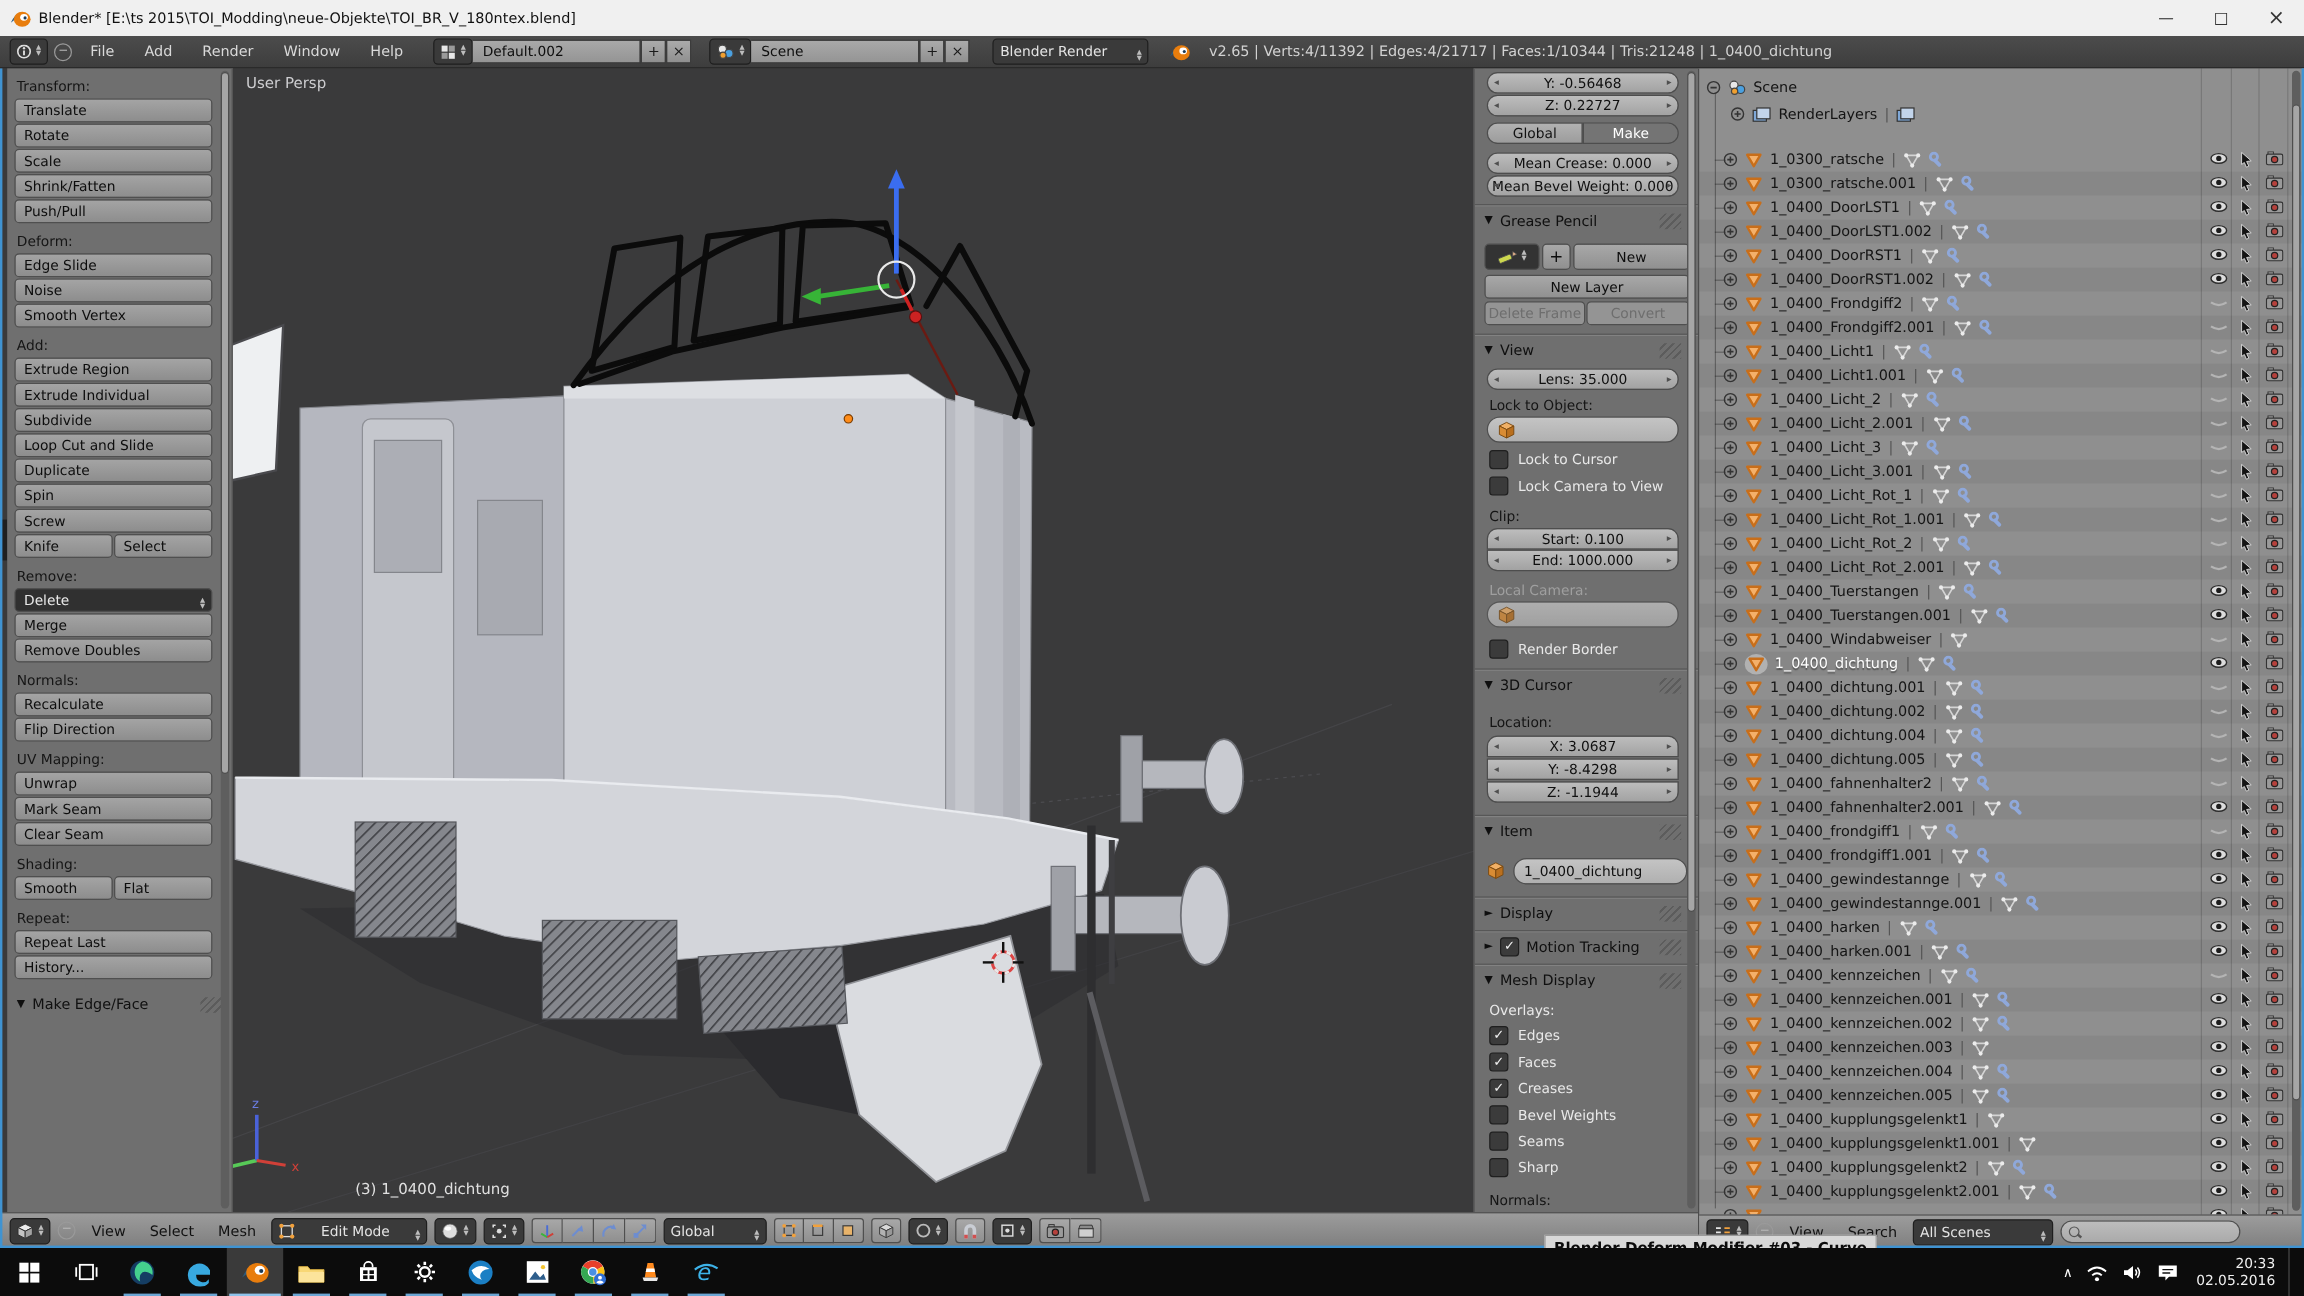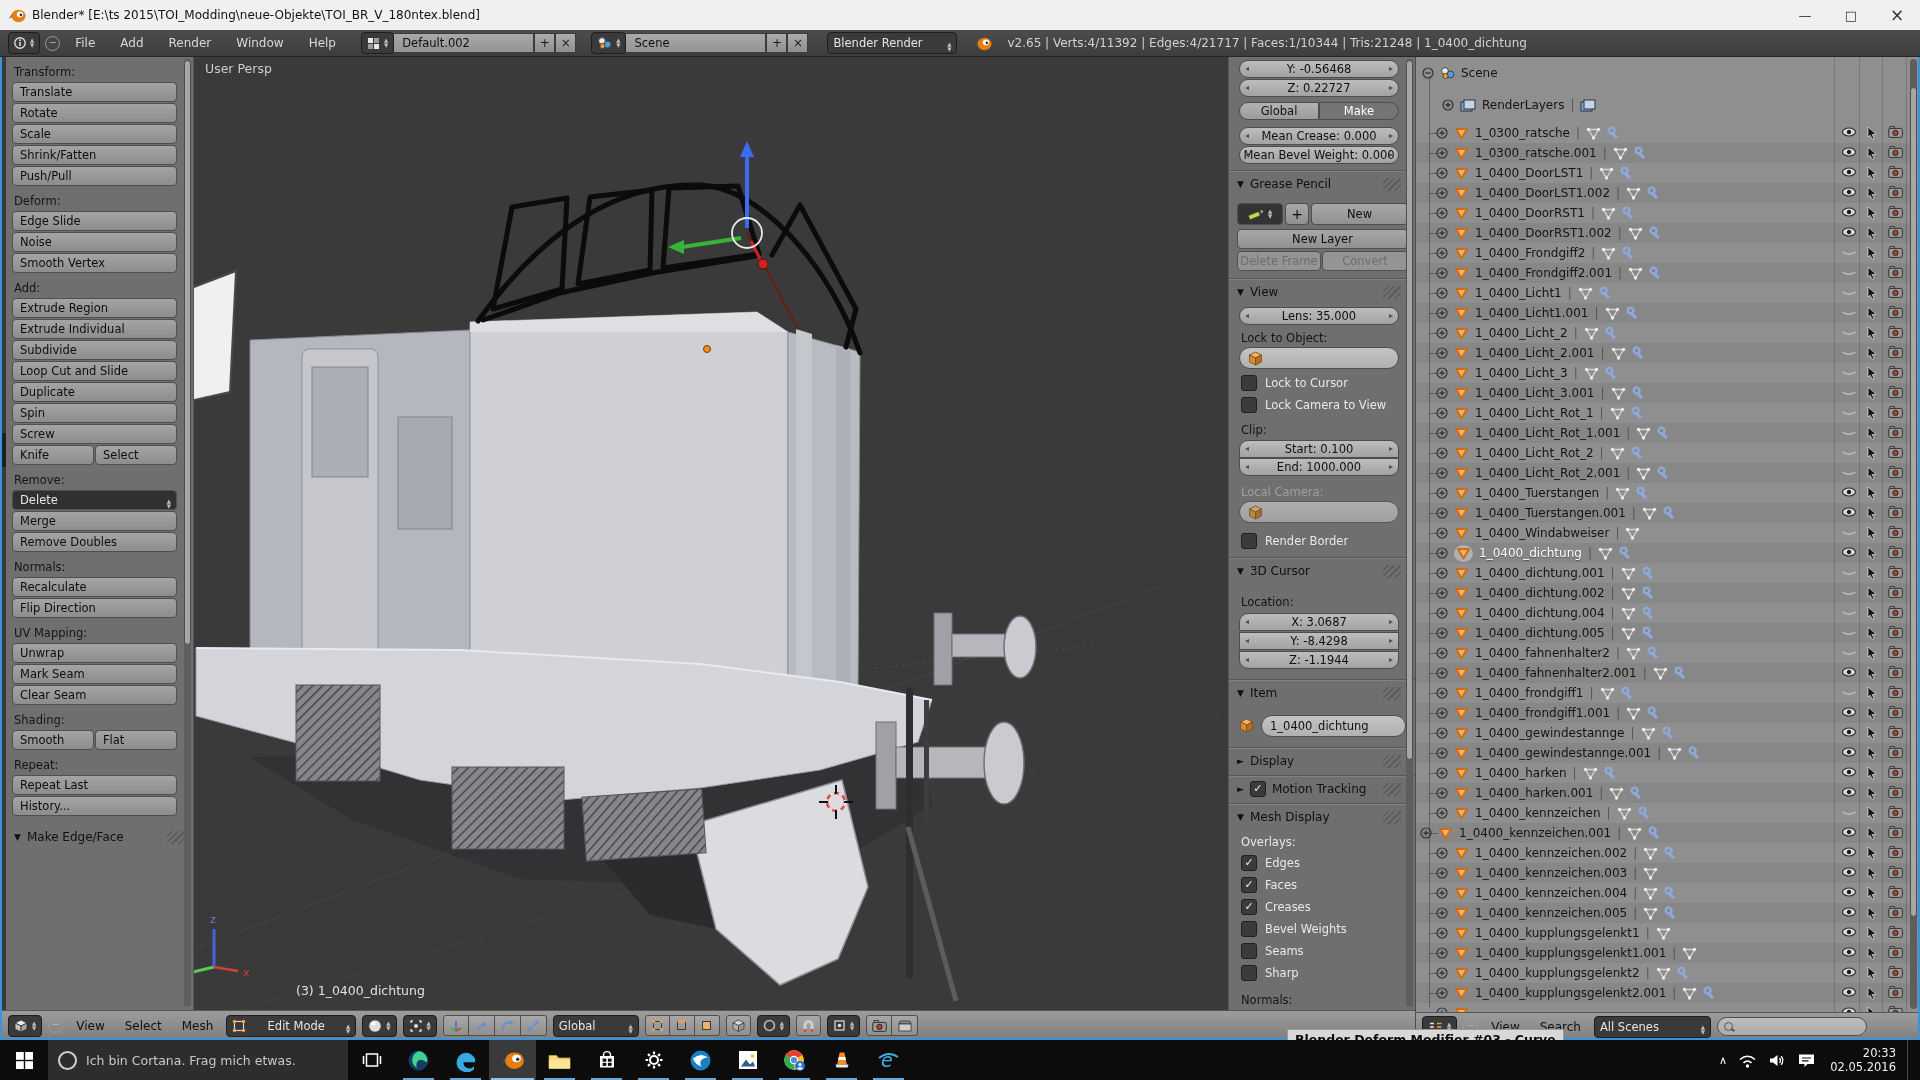--- a/index.html
+++ b/index.html
@@ -854,21 +854,21 @@
               <span class="icon">
                 <svg width="15" height="14">
                   <circle cx="5" cy="5" r="3.4" fill="#e8e8e8" stroke="#444"></circle>
                   <circle cx="10.5" cy="8.5" r="3.4" fill="#4aa0e0" stroke="#444"></circle>
                   <circle cx="5.5" cy="10" r="2.6" fill="#f0a030" stroke="#444"></circle>
                 </svg>
               </span>
               <span class="ol-name">Scene</span>
             </div>
           </div>
-          <div class="ol-row " style="top:38px">
+          <div class="ol-row " style="top:28px">
             <div class="ol-main" style="left:26px">
               <span class="icon">
                 <svg width="12" height="12">
                   <circle cx="6" cy="6" r="5" fill="none" stroke="#333" stroke-width="1.2"></circle>
                   <path d="M3.4 6 H8.6 M6 3.4 V8.6" stroke="#333" stroke-width="1.3"></path>
                 </svg>
               </span>
               <span class="icon">
                 <svg width="16" height="13">
                   <rect x="1" y="3" width="11" height="9" fill="#7fa8d8" stroke="#333"></rect>
@@ -2604,21 +2604,21 @@
             <span class="ol-colicon icon" style="left:472px">
               <svg width="15" height="12">
                 <rect x="2" y="0.5" width="4.5" height="3" fill="#9a9a9a" stroke="#333" stroke-width="0.8"></rect>
                 <rect x="0.7" y="2.4" width="13.6" height="9" rx="1.5" fill="#9a9a9a" stroke="#333"></rect>
                 <circle cx="7.5" cy="6.9" r="2.6" fill="#b5413c" stroke="#222"></circle>
               </svg>
             </span>
           </div>
           <div class="ol-row alt" style="top:766px">
             <span class="stub" style="left:13px;top:10px;width:9px"></span>
-            <div class="ol-main" style="left:4px">
+            <div class="ol-main" style="left:20px">
               <span class="icon">
                 <svg width="12" height="12">
                   <circle cx="6" cy="6" r="5" fill="none" stroke="#333" stroke-width="1.2"></circle>
                   <path d="M3.4 6 H8.6 M6 3.4 V8.6" stroke="#333" stroke-width="1.3"></path>
                 </svg>
               </span>
               <span class="icon">
                 <svg width="15" height="13">
                   <path d="M2 2 L13 2 L7.5 11.5 Z" fill="#f4b06a" stroke="#c86e1a" stroke-width="2" stroke-linejoin="round"></path>
                 </svg>
@@ -3115,24 +3115,20 @@
     </div>
 
   <div id="taskbar">
       <div id="start">
         <svg width="17" height="17">
           <rect x="0" y="0" width="7.8" height="7.8" fill="#fff"></rect>
           <rect x="9.2" y="0" width="7.8" height="7.8" fill="#fff"></rect>
           <rect x="0" y="9.2" width="7.8" height="7.8" fill="#fff"></rect>
           <rect x="9.2" y="9.2" width="7.8" height="7.8" fill="#fff"></rect>
         </svg>
-      </div>
-      <div id="cortana">
-        <span class="ring"></span>
-        <span>Ich bin Cortana. Frag mich etwas.</span>
       </div>
       <div class="tslot">
         <svg width="20" height="16">
           <rect x="4.5" y="2" width="11" height="12" fill="none" stroke="#fff" stroke-width="1.5"></rect>
           <path d="M1.5 4 V12 M18.5 4 V12" stroke="#fff" stroke-width="1.5"></path>
         </svg>
       </div>
       <div class="tslot running">
         <svg width="23" height="23">
           <circle cx="11.5" cy="11.5" r="10" fill="#153d63"></circle>

